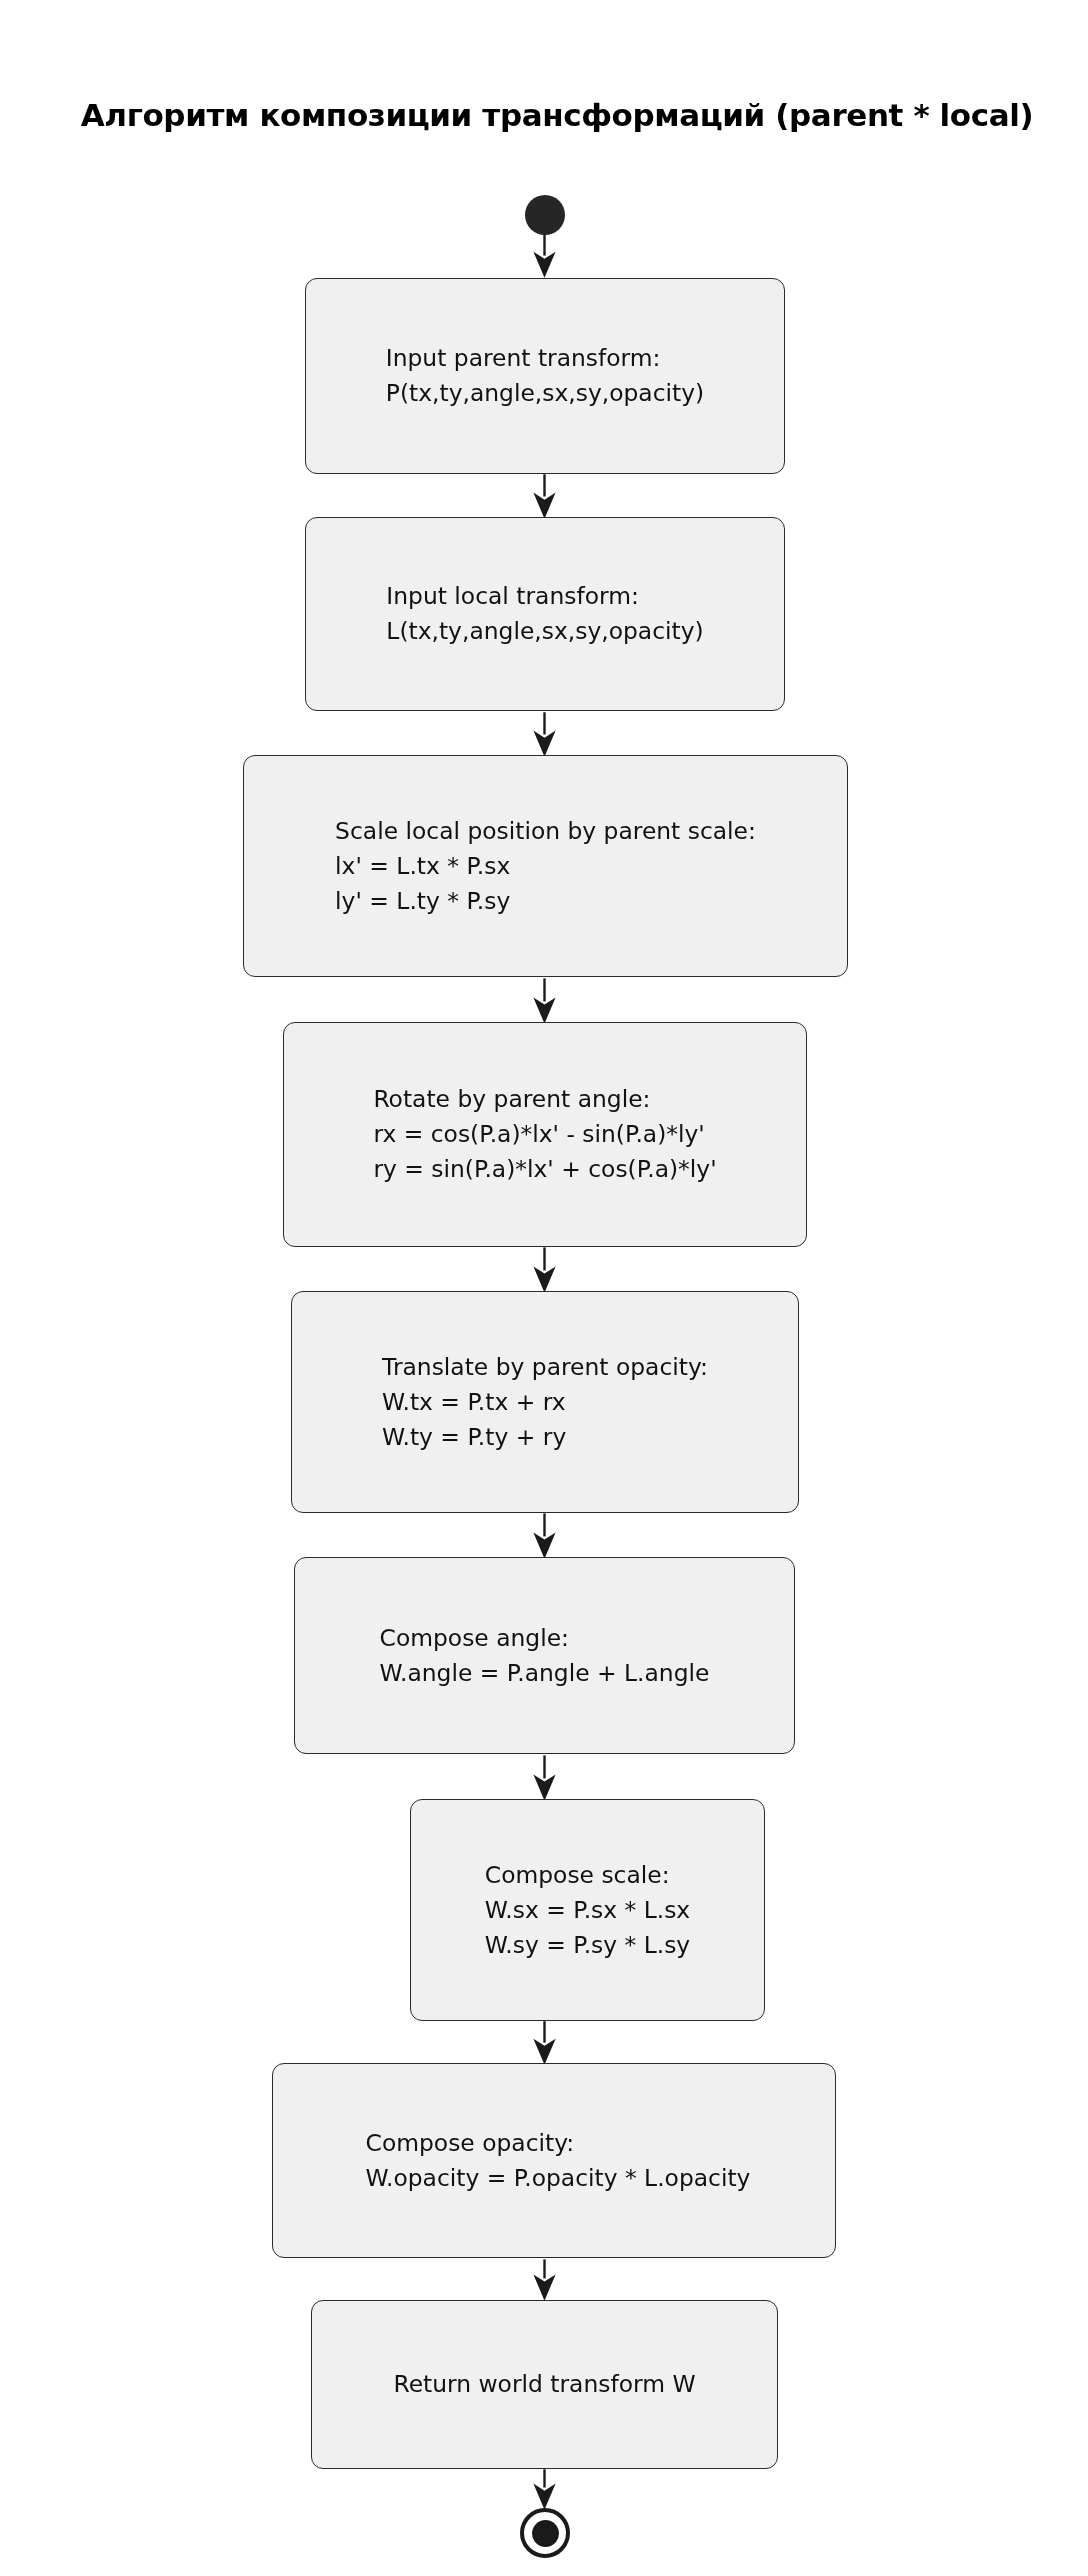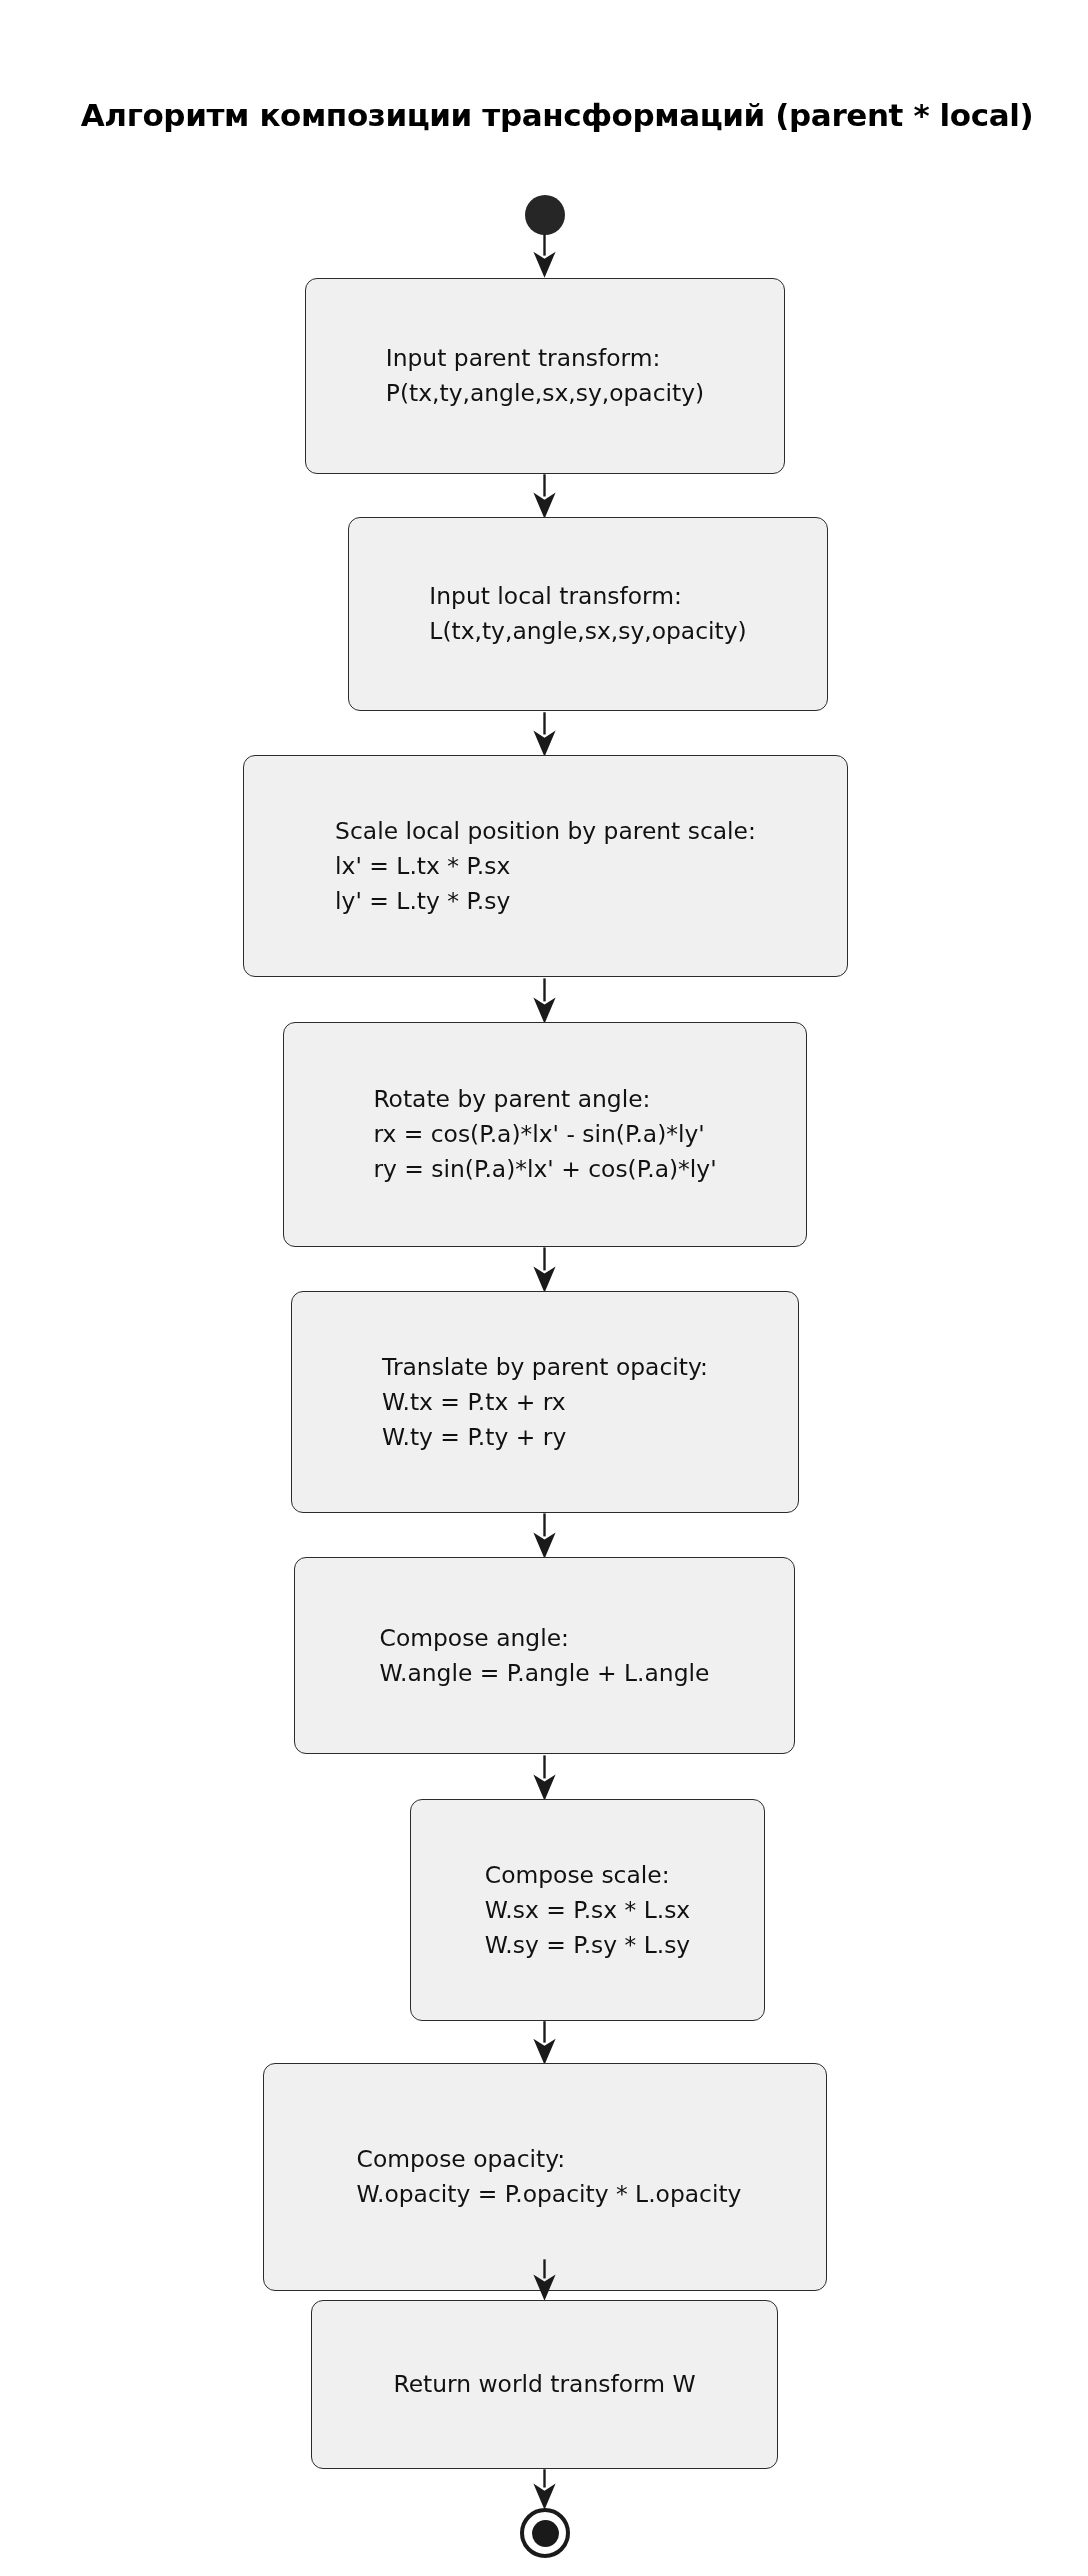--- a/index.html
+++ b/index.html
@@ -62,27 +62,27 @@
   }
   .node-text{
     font-size:23.4px;
     line-height:35px;
     color:var(--node_text);
     text-align:left;
     white-space:nowrap;
   }
   .node-text span{display:block;}
   .n1{left:305px;top:278px;width:480px;height:196px;}
-  .n2{left:305px;top:517px;width:480px;height:194px;margin-left:43px;}
+  .n2{left:305px;top:517px;width:480px;height:194px;}
   .n3{left:243px;top:755px;width:605px;height:222px;}
   .n4{left:283px;top:1022px;width:524px;height:225px;}
   .n5{left:291px;top:1291px;width:508px;height:222px;}
   .n6{left:294px;top:1557px;width:501px;height:197px;}
   .n7{left:368px;top:1799px;width:355px;height:222px;margin-left:42px;}
-  .n8{left:263px;top:2063px;width:564px;height:228px;padding-left:8px;}
+  .n8{left:272px;top:2063px;width:564px;height:195px;padding-left:8px;}
   .n9{left:311px;top:2300px;width:467px;height:169px;}
   .arrow{position:absolute;left:531px;}
   .arrow line{stroke:var(--arrow);stroke-width:3;}
   .arrow polygon{fill:var(--arrow);}
   .a0{top:234px;}
   .a1{top:474px;}
   .a2{top:712px;}
   .a3{top:978px;}
   .a4{top:1247px;}
   .a5{top:1513px;}

